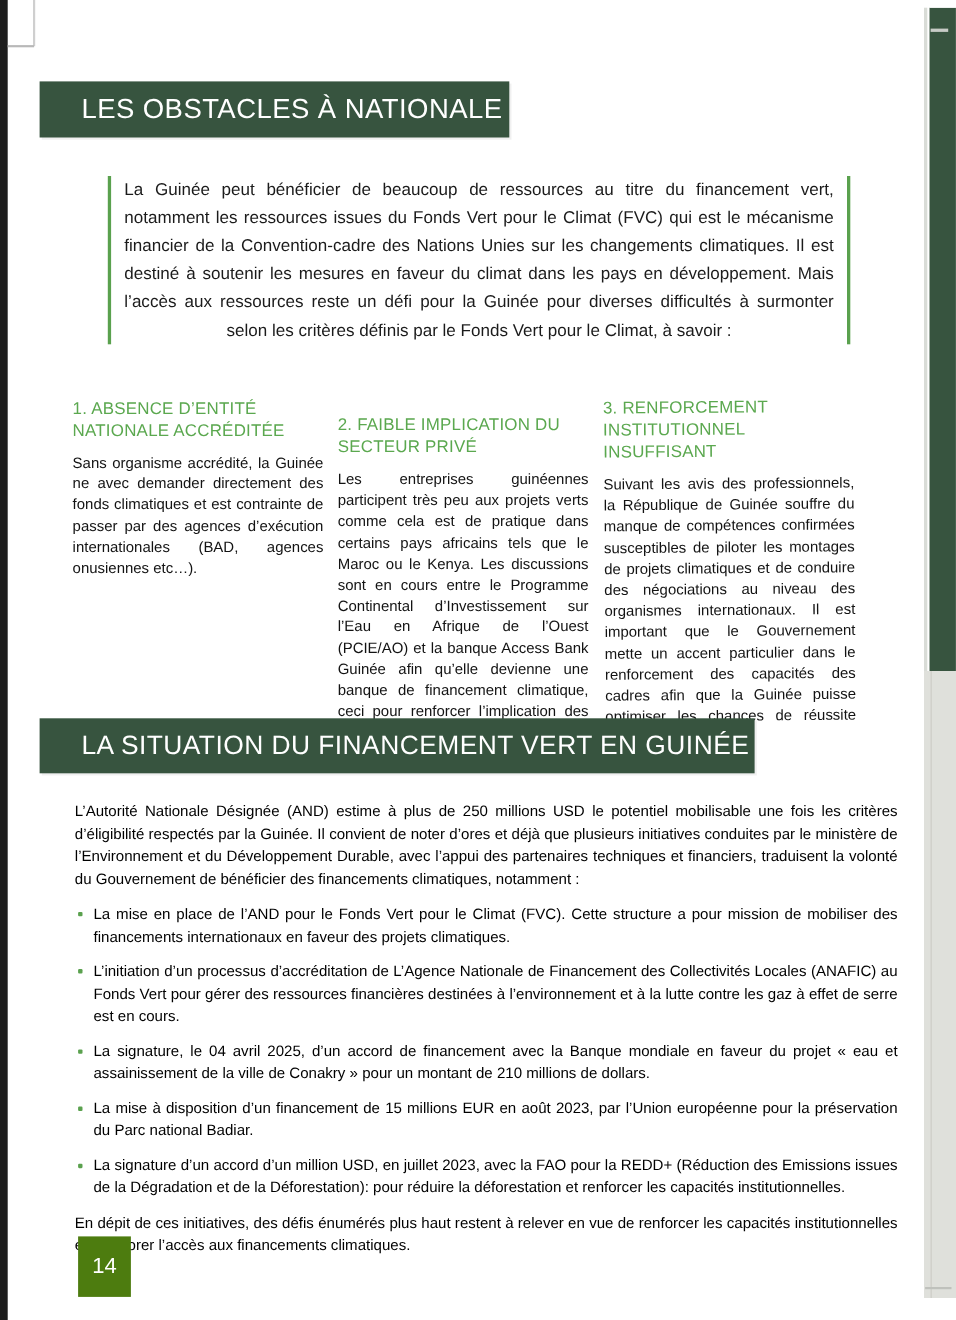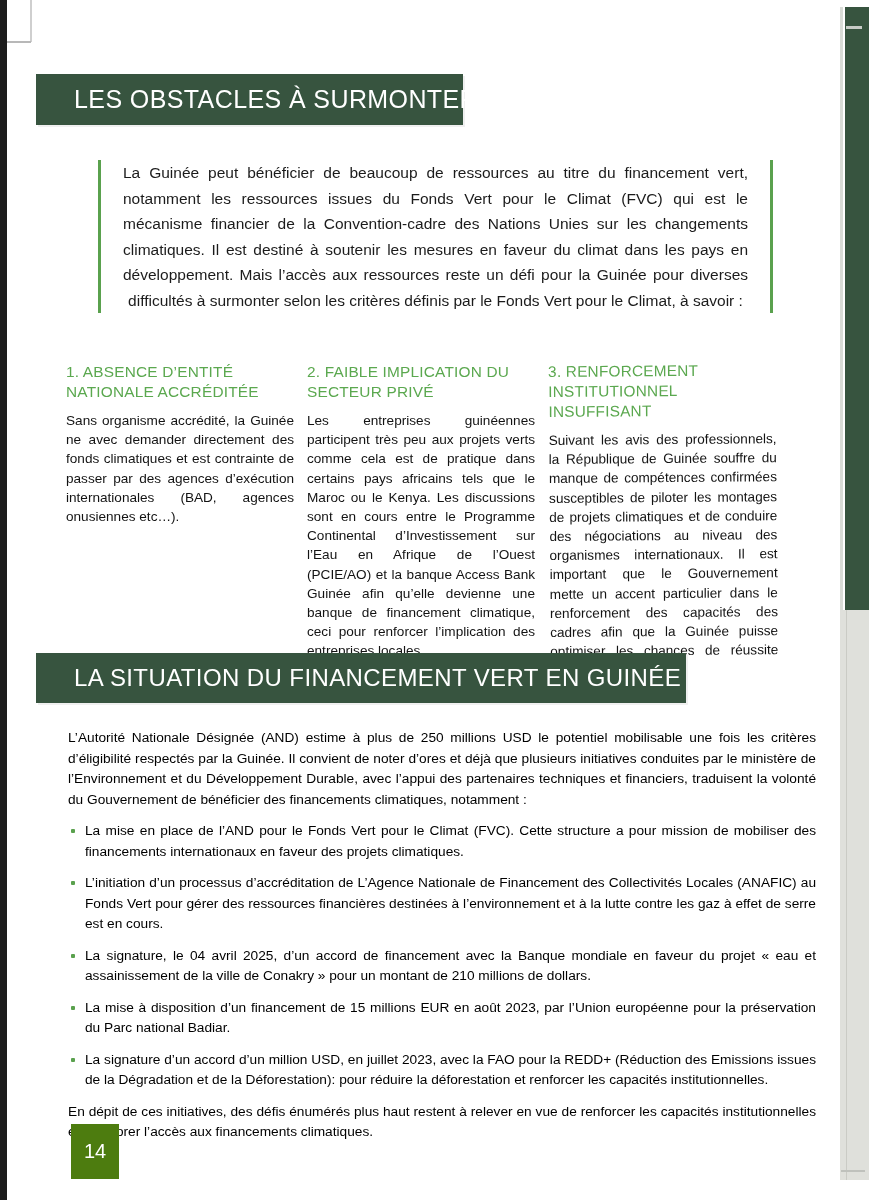--- a/index.html
+++ b/index.html
@@ -116,21 +116,21 @@
     display: flex;
     align-items: stretch;
   }
   .intro-rule {
     width: 3px;
     background: #5aa14e;
     flex: 0 0 3px;
   }
   .intro-text {
     flex: 1 1 auto;
-    padding: 0 22px;
+    padding: 0 12px;
     font-size: 15.5px;
     line-height: 25.5px;
     color: #1b1b1b;
     text-align: justify;
     text-align-last: center;
   }
 
   
   .cols {
     position: absolute;
@@ -152,21 +152,21 @@
     font-size: 13.6px;
     line-height: 19.2px;
     color: #131313;
     text-align: justify;
   }
   #col-3 .col-body { text-align: justify; }
   #col-3 {
     transform: rotate(-0.45deg);
     transform-origin: left top;
   }
-  #col-2 .col-head { white-space: pre-line; }
+  #col-2 .col-head { white-space: pre-line; margin-top: 15px; }
 
   
   .situation {
     position: absolute;
     left: 68px; top: 728px;
     width: 748px;
     color: #000000;
   }
   .sit-intro {
     font-size: 13.7px;
@@ -224,21 +224,21 @@
   <div class="edge-left-tick"></div>
   <div class="edge-right-green"></div>
   <div class="edge-right-green-hairline"></div>
   <div class="edge-right-white-top"></div>
   <div class="edge-right-tick"></div>
   <div class="edge-right-grey"></div>
   <div class="edge-right-grey-inner"></div>
   <div class="edge-bottom-tick"></div>
 
   <div class="banner" id="banner-obstacles">
-    <span class="banner-text">LES OBSTACLES À SURMONTER</span>
+    <span class="banner-text">LES OBSTACLES À NATIONALE</span>
   </div>
 
   <div class="intro-wrap">
     <div class="intro-rule"></div>
     <div class="intro-text">La Guinée peut bénéficier de beaucoup de ressources au titre du financement vert, notamment les ressources issues du Fonds Vert pour le Climat (FVC) qui est le mécanisme financier de la Convention-cadre des Nations Unies sur les changements climatiques. Il est destiné à soutenir les mesures en faveur du climat dans les pays  en développement. Mais l’accès aux ressources reste un défi pour la Guinée pour diverses difficultés à surmonter selon les critères définis par le Fonds Vert pour le Climat, à savoir :</div>
     <div class="intro-rule"></div>
   </div>
 
   <div class="cols">
     <div class="col" id="col-1">

